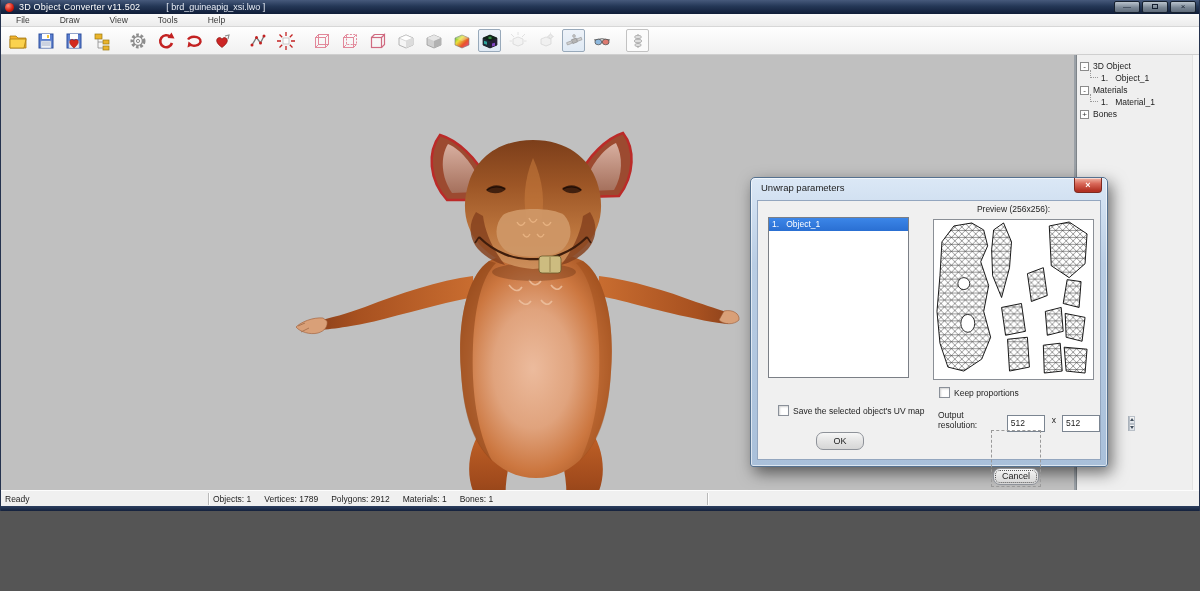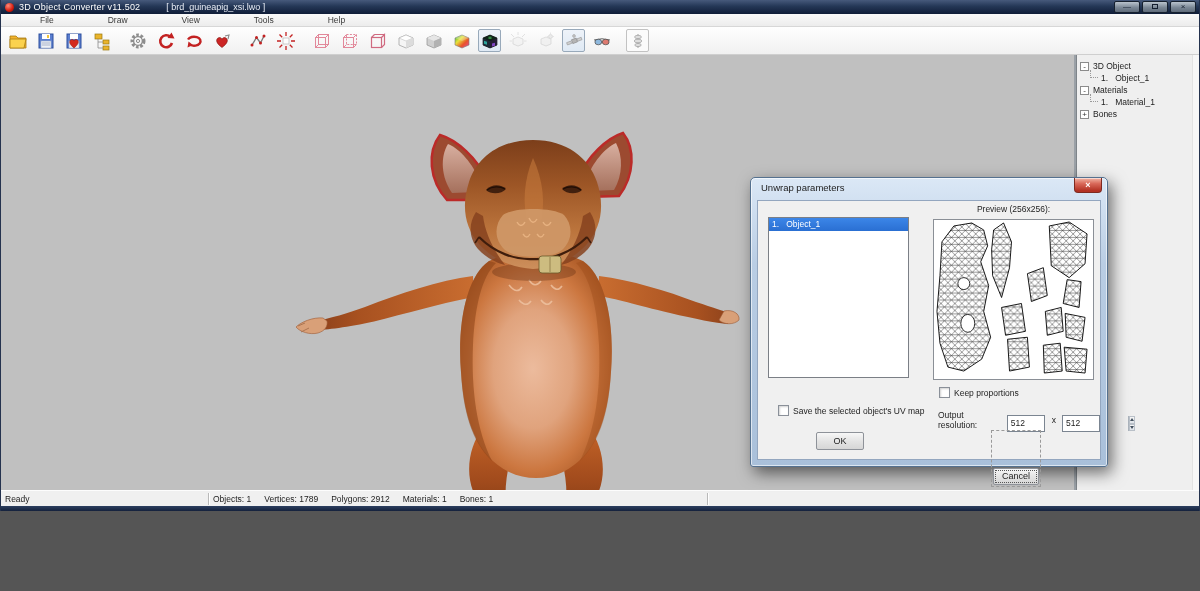--- a/index.html
+++ b/index.html
@@ -18,21 +18,21 @@
   .win-ctrls{ position:absolute; right:3px; top:1px; display:flex; gap:2px; }
   .win-btn{ width:26px; height:12px; border:1px solid #17212f; border-radius:2px;
     background:linear-gradient(#b9c3cd, #7a8795 55%, #5f6b7a);
     color:#141f30; font-size:8px; line-height:10px; text-align:center; cursor:default; }
   .max-glyph{ display:inline-block; width:6px; height:5px; border:1px solid #141f30; margin-top:2px; }
 
   
   .menubar{ position:absolute; left:0; top:14px; width:100%; height:13px;
     background:linear-gradient(#fafafa,#ececec); border-bottom:1px solid #d7d7d7;
     display:flex; align-items:center; font-size:8.5px; color:#3a3a3a; }
-  .menu-item{ padding:0 15px; height:100%; display:flex; align-items:center;margin-left:24px; }
+  .menu-item{ padding:0 15px; height:100%; display:flex; align-items:center; }
 
   
   .toolbar{ position:absolute; left:0; top:27px; width:100%; height:28px;
     background:linear-gradient(#fefefe,#f1f1f1); border-bottom:1px solid #cfcfcf;
     display:flex; align-items:center; padding-left:5px; gap:5px; }
   .tbtn{ width:23px; height:23px; display:flex; align-items:center; justify-content:center;
     border:1px solid transparent; border-radius:2px; }
   .tbtn.pressed{ border:1px solid #98a9ba; background:linear-gradient(#eef3f9,#dfe9f4); }
   .tbtn.framed{ border:1px solid #c2c2c2; background:#fbfbfb; }
   .tbtn.disabled{ opacity:.45; }
@@ -99,21 +99,21 @@
   .spin .sb{ flex:1; background:linear-gradient(#f6f6f6,#dfe3e8); border:1px solid #b9c0c8;
     display:flex; align-items:center; justify-content:center; }
   .arr-up{ width:0; height:0; border-left:2.5px solid transparent; border-right:2.5px solid transparent;
     border-bottom:3.5px solid #44515f; }
   .arr-dn{ width:0; height:0; border-left:2.5px solid transparent; border-right:2.5px solid transparent;
     border-top:3.5px solid #44515f; }
   .xsep{ margin-left:7px; }
 
   .btn{ font-family:"Liberation Sans",sans-serif; font-size:9px; color:#1d1d1d; text-align:center;
     background:linear-gradient(#f7f7f7,#e4e4e4 50%,#d6d6d6); border:1px solid #8e9299;
-    border-radius:2px; }
+    border-radius:7px; }
   .btn-ok{ position:absolute; left:58px; top:231px; width:48px; height:18px; line-height:16px; }
   .cancel-wrap{ position:absolute; left:233px; top:229px; border:1px dashed #9a9a9a; padding:1px; }
   .btn-cancel{ display:block; width:46px; height:17px; line-height:15px; outline:1px dotted #555; outline-offset:-3px;margin-top:36px; }
 
   .pre{ white-space:pre; }
 </style>
 </head>
 <body>
 
 <div class="window">

